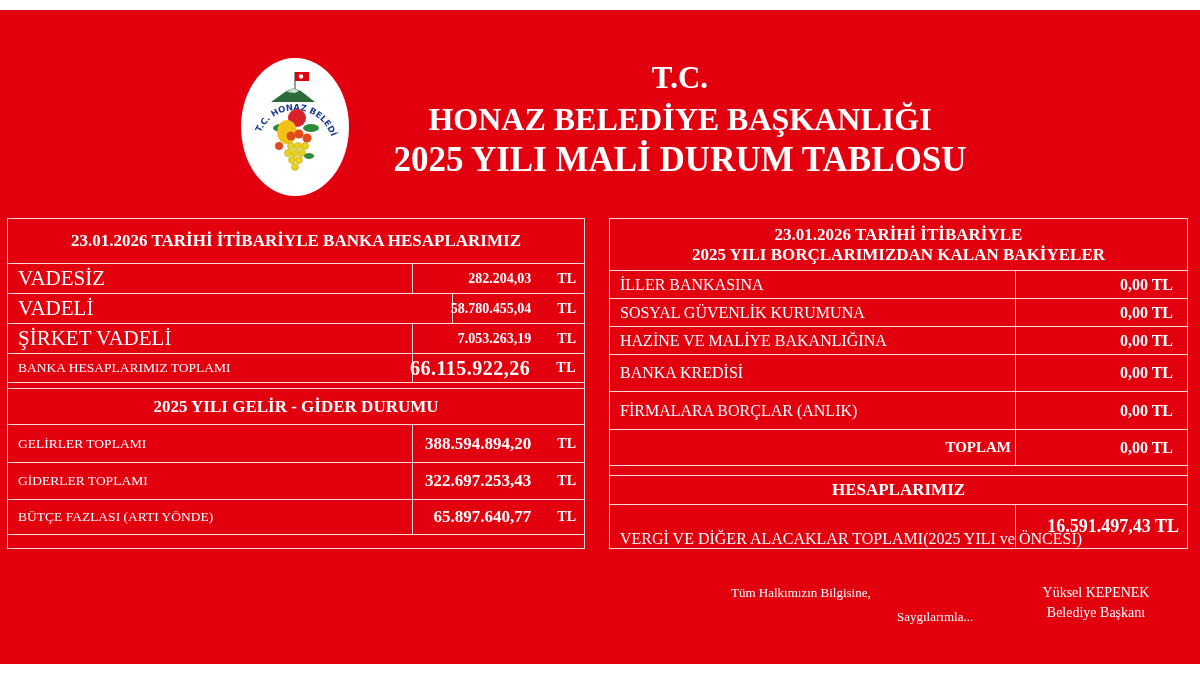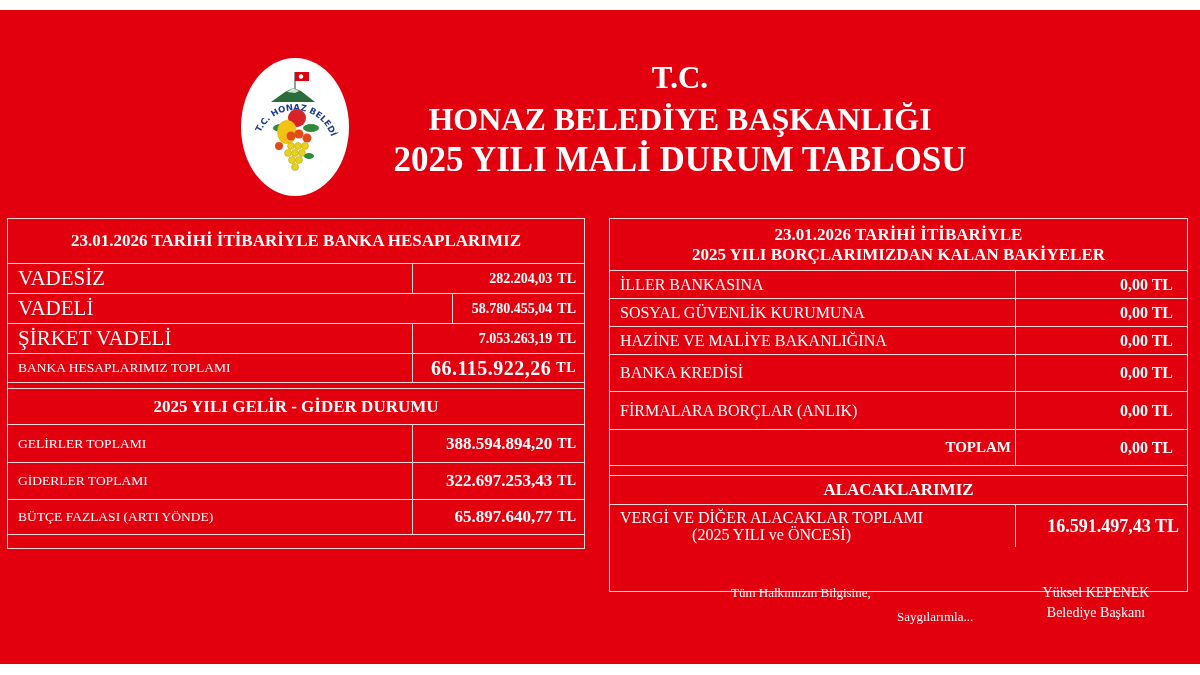--- a/index.html
+++ b/index.html
@@ -17,21 +17,21 @@
   .title .l1 { font-size: 31px; line-height: 40px; }
   .title .l2 { font-size: 32px; line-height: 42px; }
   .title .l3 { font-size: 35px; line-height: 40px; }
 
   
   .panel { position: absolute; border: 1.5px solid #f6d9d9; box-sizing: border-box; }
   .row { position: absolute; left: 0; right: 0; border-top: 1.5px solid #f6d9d9; box-sizing: border-box; }
   .row.first { border-top: none; }
   .cell { position: absolute; top: 0; bottom: 0; display: flex; align-items: center; box-sizing: border-box; white-space: nowrap; }
   .cell.label { left: 0; padding-left: 10px; }
-  .cell.value { right: 0; justify-content: flex-end; padding-right: 8px; border-left: 1.5px solid #f6d9d9; font-weight: bold; }
+  .cell.value { right: 0; justify-content: flex-end; padding-right: 8px; border-left: 1.5px solid #f6d9d9; font-weight: bold; gap: 21px; }
   .cell.full { left: 0; right: 0; justify-content: center; font-weight: bold; text-align: center; }
 
   .hdr { font-size: 17px; }
   .big-label { font-size: 21px; }
   .small-label { font-size: 13.5px; }
   .val { font-size: 14px; }
   .val-big { font-size: 20px; letter-spacing: 0.5px; }
   .val-mid { font-size: 17px; }
   .tl-small { font-size: 14px; margin-left: 5px; }
   .gap { position: absolute; left: 0; right: 0; border-top: 1.5px solid #f6d9d9; box-sizing: border-box; }
@@ -151,21 +151,21 @@
     <div class="row" style="top:280px; height:35px;">
       <div class="cell label small-label">BÜTÇE FAZLASI (ARTI YÖNDE)</div>
       <div class="cell value val-mid" style="left:404px;">
         <span>65.897.640,77</span>
           <span class="tl-small">TL</span>
       </div>
     </div>
     <div class="gap" style="top:315px; height:13px;"></div>
   </div>
 
-  <div class="panel" style="left:609px; top:208px; width:579px; height:374px;">
+  <div class="panel" style="left:609px; top:208px; width:579px; height:331px;">
     <div class="row first" style="top:0; height:51px;">
       <div class="cell full hdr" style="flex-direction:column; line-height:20px;">
         <span>23.01.2026 TARİHİ İTİBARİYLE</span>
         <span>2025 YILI BORÇLARIMIZDAN KALAN BAKİYELER</span>
       </div>
     </div>
     <div class="row" style="top:51px; height:28px;">
       <div class="cell label r-label">İLLER BANKASINA</div>
       <div class="cell value r-val" style="left:405px; padding-right:14px;">0,00 TL</div>
     </div>
@@ -184,24 +184,24 @@
     <div class="row" style="top:172px; height:38px;">
       <div class="cell label r-label">FİRMALARA BORÇLAR (ANLIK)</div>
       <div class="cell value r-val" style="left:405px; padding-right:14px;">0,00 TL</div>
     </div>
     <div class="row" style="top:210px; height:36px;">
       <div class="cell" style="left:0; width:405px; justify-content:flex-end; padding-right:4px; font-weight:bold; font-size:15px;">TOPLAM</div>
       <div class="cell value r-val" style="left:405px; padding-right:14px;">0,00 TL</div>
     </div>
     <div class="gap" style="top:246px; height:10px;"></div>
     <div class="row" style="top:256px; height:29px;">
-      <div class="cell full" style="font-size:17px;">ALACAKLARIMIZ</div>
+      <div class="cell full" style="font-size:17px;">HESAPLARIMIZ</div>
     </div>
     <div class="row" style="top:285px; height:43px;">
-      <div class="cell label r-label" style="flex-direction:column; align-items:center; justify-content:center; line-height:17px;">
+      <div class="cell label r-label" style="flex-direction:row; align-items:flex-end; justify-content:center; line-height:17px;">
         <span>VERGİ VE DİĞER ALACAKLAR TOPLAMI</span>
         <span>(2025 YILI ve ÖNCESİ)</span>
       </div>
       <div class="cell value" style="left:405px; padding-right:8px; font-size:18px;">16.591.497,43 TL</div>
     </div>
   </div>
 
   <div class="foot" style="left:731px; top:574px;">Tüm Halkımızın Bilgisine,</div>
   <div class="foot" style="left:897px; top:598px;">Saygılarımla...</div>
   <div class="foot" style="left:1036px; top:573px; width:120px; text-align:center; font-size:14px; line-height:20px;">

